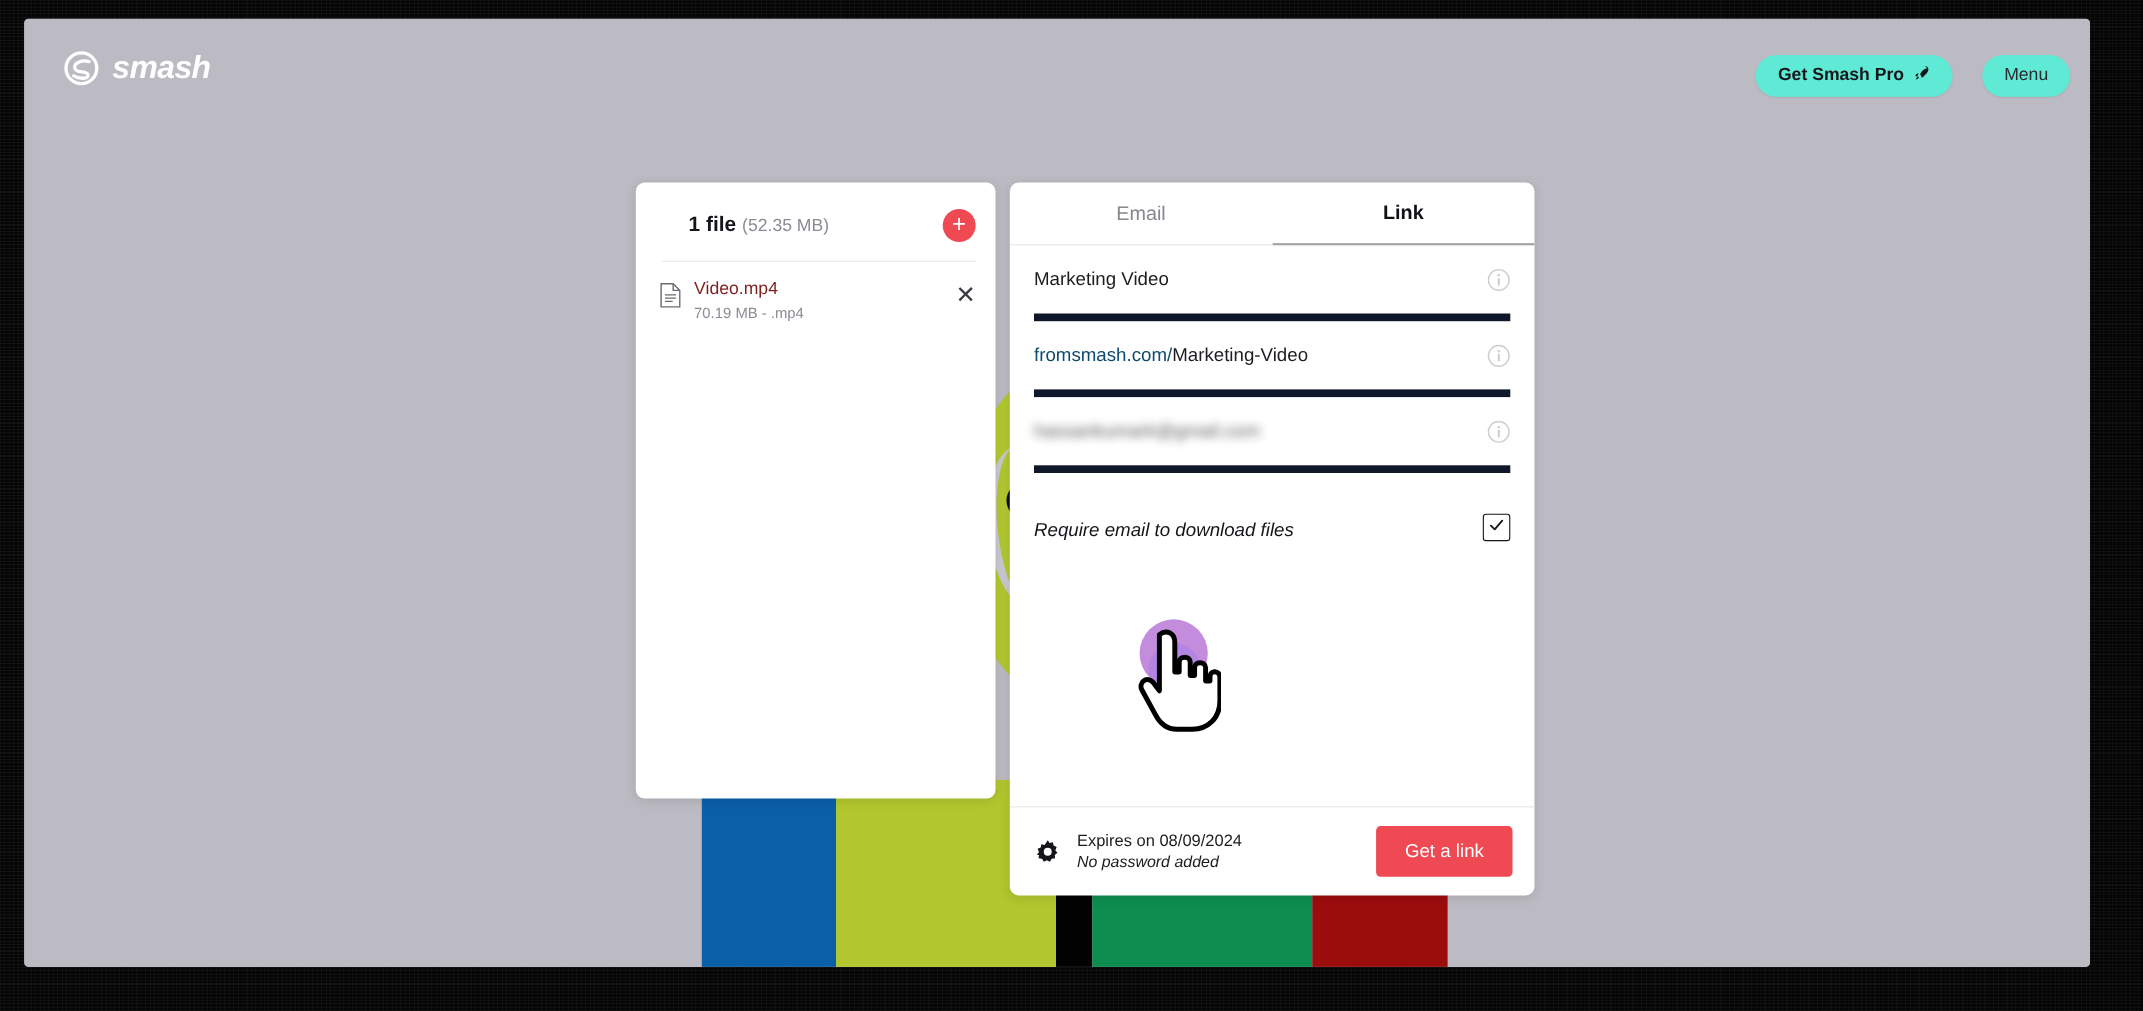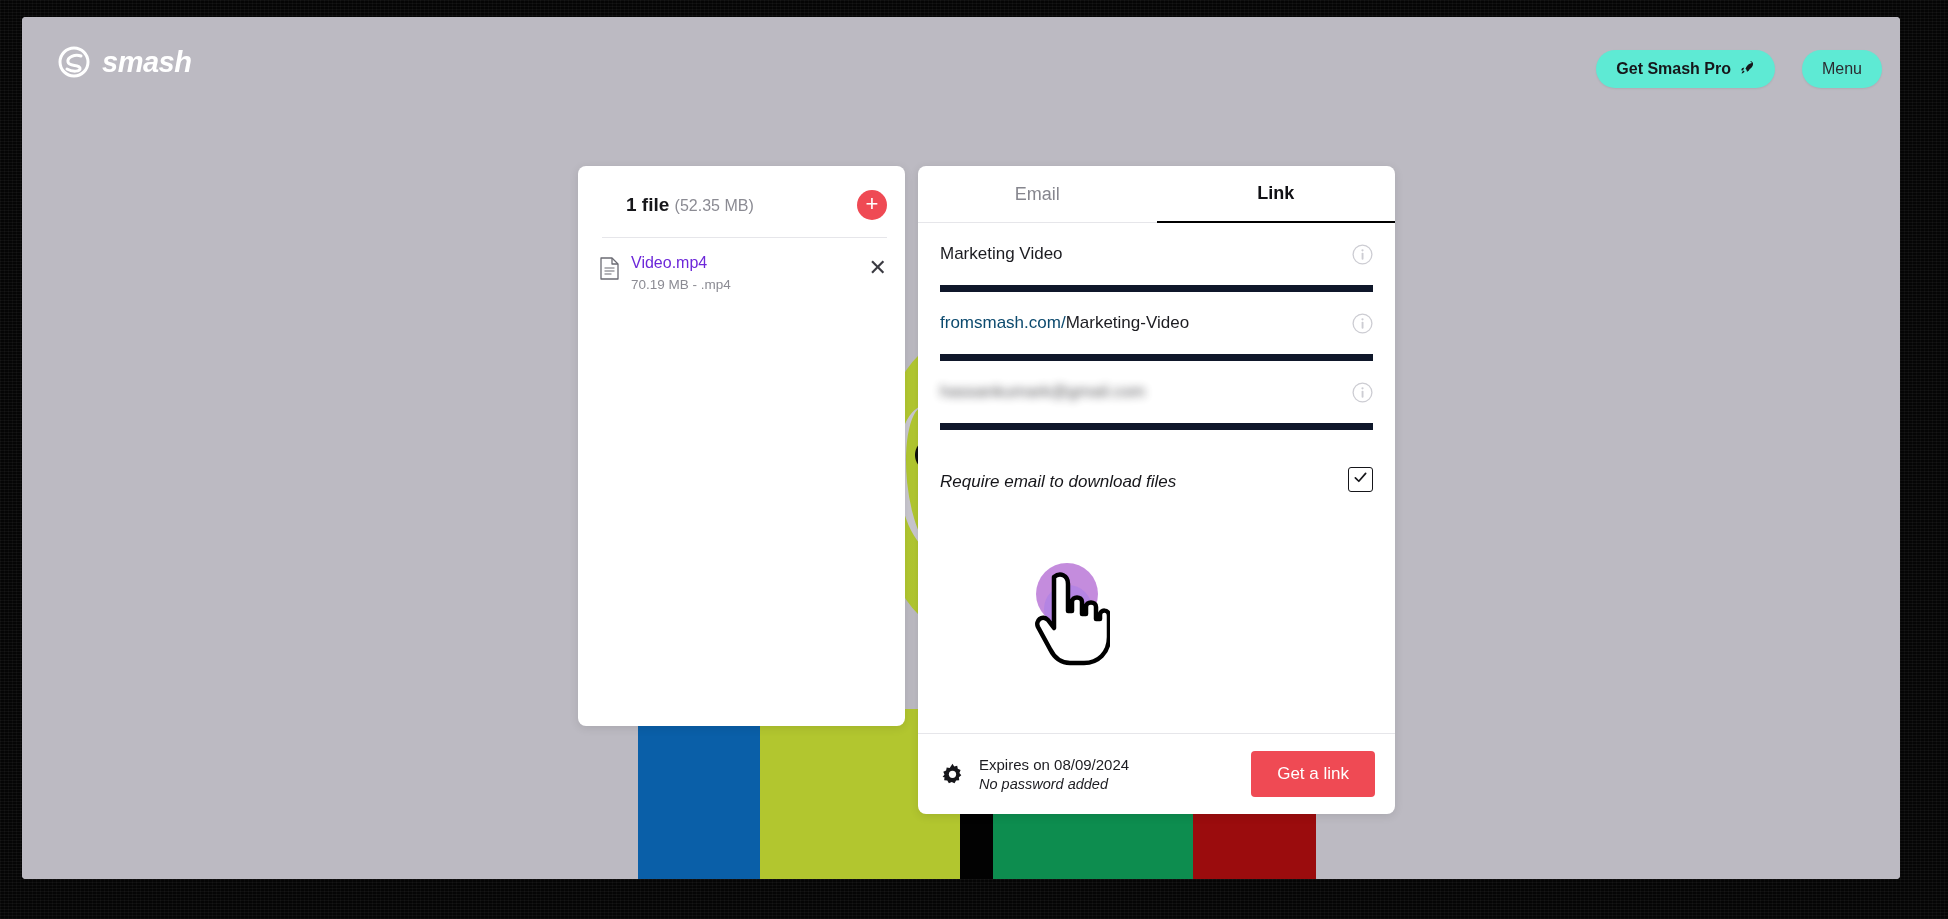--- a/index.html
+++ b/index.html
@@ -58,32 +58,32 @@
   #files-title{font-size:19px;color:#16161a;}
   #files-title b{font-weight:bold;margin-left:24px;}
   #files-title .size{color:#8b8b93;font-size:16px;font-weight:normal;}
   #add-file-btn{width:30px;height:30px;border-radius:50%;background:#ef4a54;color:#fff;
     display:flex;align-items:center;justify-content:center;font-size:22px;line-height:1;
     cursor:pointer;border:none;padding-bottom:3px;}
   #files-divider{height:1px;background:#e6e6ea;margin:17px 18px 0 24px;}
   .file-row{display:flex;align-items:flex-start;padding:16px 18px 0 22px;gap:12px;}
   .doc-icon{width:19px;height:23px;flex:0 0 auto;margin-top:3px;}
   .file-meta{flex:1;}
-  .file-name{font-size:16px;color:#6d28d9;line-height:1.15;}
+  .file-name{font-size:16px;color:#7f1d1d;line-height:1.15;}
   .file-sub{font-size:13.5px;color:#8b8b93;margin-top:5px;}
   .file-remove{font-size:22px;color:#3b3b42;cursor:pointer;line-height:1;margin-top:3px;
     font-weight:300;}
 
   #share-panel{position:absolute;left:896px;top:149px;width:477px;height:648px;
     background:#fff;border-radius:8px;box-shadow:0 2px 10px rgba(0,0,0,.10);
     display:flex;flex-direction:column;overflow:hidden;}
   #tabs{display:flex;height:57px;flex:0 0 auto;}
   .tab{flex:1;display:flex;align-items:center;justify-content:center;font-size:18px;
     cursor:pointer;border-bottom:1px solid #e6e6ea;color:#86868e;}
-  .tab.active{color:#101014;font-weight:bold;border-bottom:2px solid #000000;}
+  .tab.active{color:#101014;font-weight:bold;border-bottom:2px solid #a3a3a3;}
 
   #form{flex:1;padding:0 22px;}
   .field{display:flex;align-items:center;justify-content:space-between;
     height:62px;border-bottom:7px solid #0f172a;gap:10px;}
   .field .val{font-size:17px;color:#1c1c21;white-space:nowrap;overflow:hidden;}
   .field .val .prefix{color:#0c4a6e;}
   .blurred{filter:blur(4.5px);color:#5d5d66;opacity:.75;}
   .info-icon{width:21px;height:21px;flex:0 0 auto;cursor:pointer;}
   #require-row{display:flex;align-items:flex-end;justify-content:space-between;height:62px;}
   #require-label{font-size:17px;font-style:italic;color:#16161a;}

